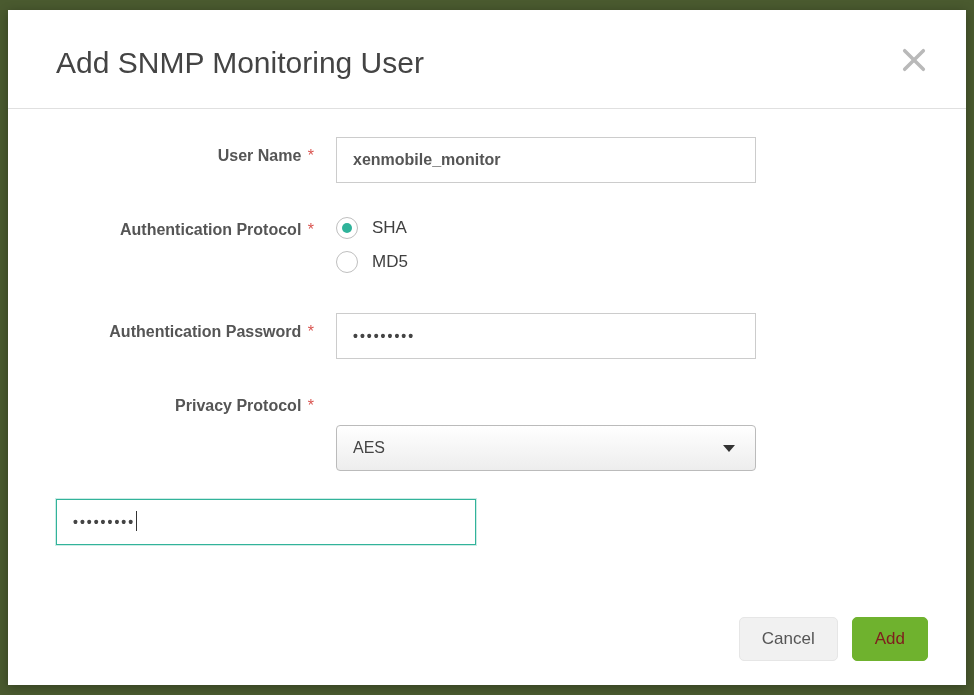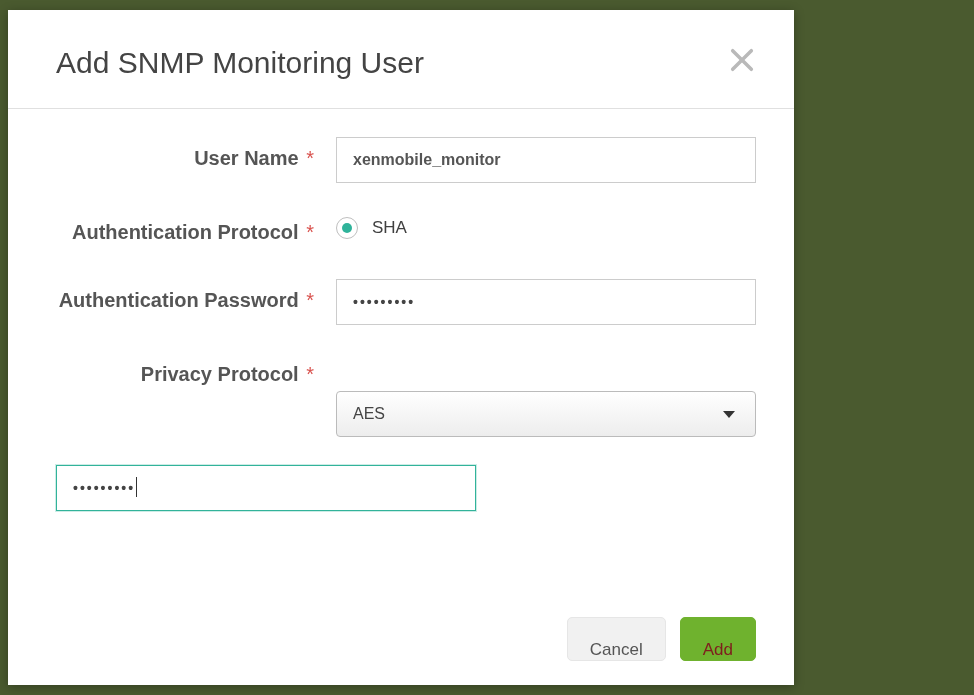--- a/index.html
+++ b/index.html
@@ -7,21 +7,21 @@
     margin: 0; padding: 0;
     width: 974px; height: 695px;
     font-family: "Segoe UI", "Helvetica Neue", Arial, sans-serif;
     background: #4a5a2f;
     color: #333;
     overflow: hidden;
   }
   .modal {
     position: absolute;
     left: 8px; top: 10px;
-    width: 786px; height: 675px;
+    width: 958px; height: 675px;
     background: #ffffff;
     box-shadow: 0 2px 10px rgba(0,0,0,0.3);
   }
   .modal-header {
     position: relative;
     padding: 36px 48px 28px 48px;
     border-bottom: 1px solid #e0e0e0;
   }
   .modal-title {
     font-size: 30px;
@@ -44,21 +44,21 @@
   .form-row {
     display: flex;
     align-items: flex-start;
     margin-bottom: 28px;
   }
   .label-col {
     width: 280px;
     text-align: right;
     padding-right: 22px;
     padding-top: 10px;
-    font-size: 20px;
+    font-size: 16px;
     font-weight: 700;
     color: #555;
   }
   .req {
     color: #d9534f;
     font-weight: 400;
     margin-left: 2px;
   }
   .field-col {
     flex: 1;
@@ -154,21 +154,21 @@
     display: flex;
     gap: 14px;
   }
   .btn {
     height: 44px;
     padding: 0 22px;
     font-size: 17px;
     border-radius: 5px;
     cursor: pointer;
     display: inline-flex;
-    align-items: flex-end;
+    align-items: center;
     justify-content: center;
     border: 1px solid transparent;
   }
   .btn-cancel {
     background: #f1f1f1;
     border-color: #e6e6e6;
     color: #555;
   }
   .btn-add {
     background: #6fb22e;
@@ -207,20 +207,24 @@
     <div class="form-row">
       <div class="label-col">
         <span>Authentication Protocol</span><span class="req"> *</span>
       </div>
       <div class="field-col">
         <div class="radio-group">
           <div class="radio-option">
             <span class="radio-circle selected"></span>
             <span>SHA</span>
           </div>
+          <div class="radio-option">
+            <span class="radio-circle"></span>
+            <span>MD5</span>
+          </div>
         </div>
       </div>
     </div>
 
     <div class="form-row">
       <div class="label-col">
         <span>Authentication Password</span><span class="req"> *</span>
       </div>
       <div class="field-col">
         <div class="text-input" style="display:flex;align-items:center;">

